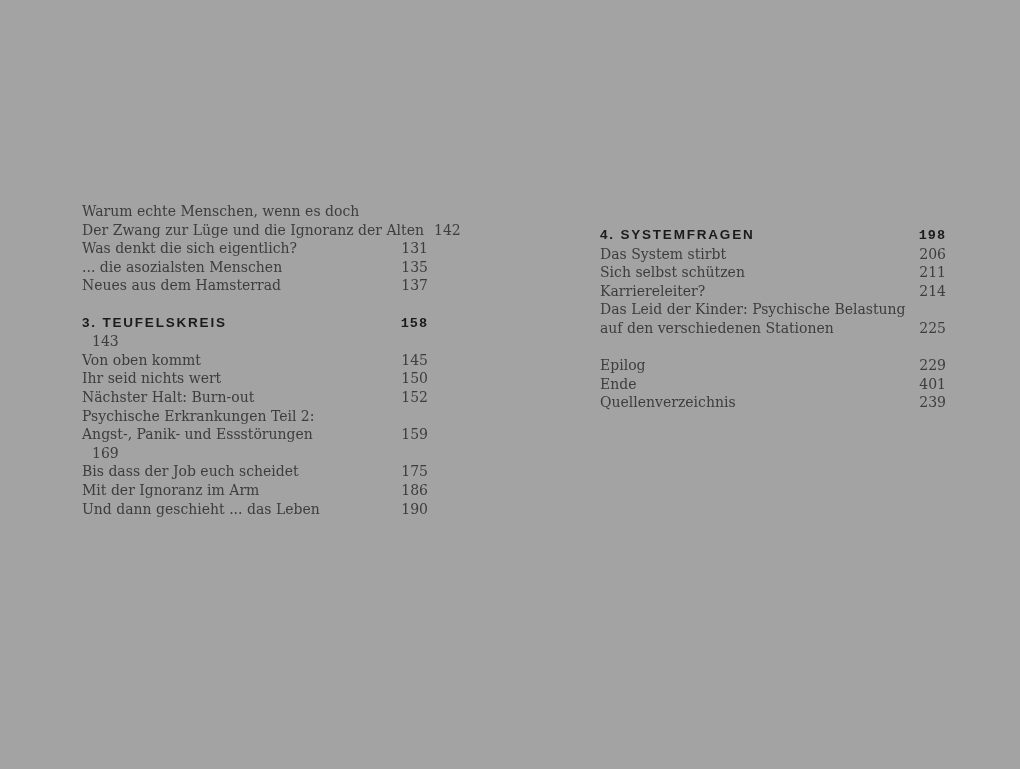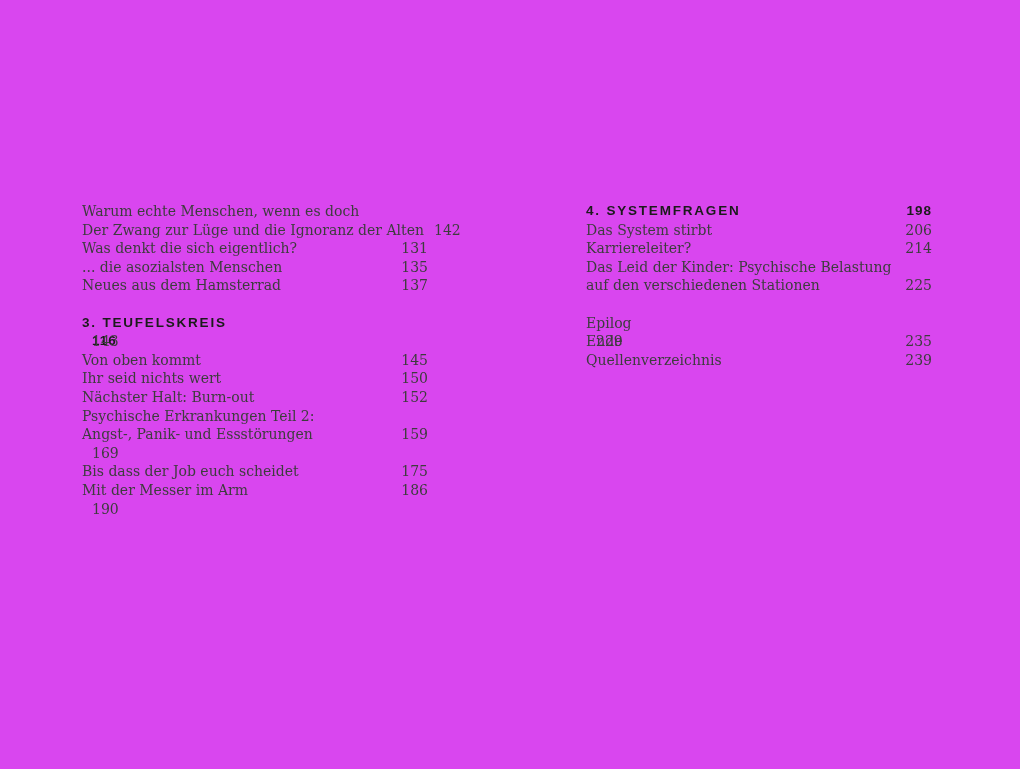--- a/index.html
+++ b/index.html
@@ -15,21 +15,21 @@
     font-family: "DejaVu Serif", serif;
     color: #3d3d3d;
     overflow: hidden;
   }
   .toc-col {
     position: absolute;
     top: 202px;
     width: 346px;
   }
   .col-left  { left: 82px; }
-  .col-right { left: 586px; }
+  .col-right { left: 600px; margin-top: 24px; }
   .toc-row {
     display: flex;
     justify-content: space-between;
     align-items: baseline;
     height: 18.6px;
     line-height: 18.6px;
     font-size: 14px;
   }
   .toc-title {
     white-space: nowrap;
@@ -40,30 +40,30 @@
   }
   .toc-row.heading {
     font-family: "Liberation Sans", "DejaVu Sans", sans-serif;
     font-weight: 700;
     font-size: 13.5px;
     letter-spacing: 1.8px;
     color: #1b1b1b;
   }
   .toc-row.heading .toc-page-num {
     letter-spacing: 1px;
+    font-family: Liberation Mono, monospace;
   }
   .toc-row.gap-before {
     margin-top: 18.6px;
-    flex-direction: column;
   }
 </style>
 </head>
 <body>
 
-<div class="page" style="background: #d946ef; color: rgb(61, 61, 61);">
+<div class="page" style="background: #a3a3a3; color: rgb(61, 61, 61);">
   <div class="toc-col col-left" id="col-left">
       <div class="toc-row">
         <span class="toc-title">Warum echte Menschen, wenn es doch</span>
         <span class="toc-page-num"></span>
       </div>
       <div class="toc-row">
         <span class="toc-title">Der Zwang zur Lüge und die Ignoranz der Alten</span>
         <span class="toc-page-num">142</span>
       </div>
       <div class="toc-row">
@@ -73,21 +73,21 @@
       <div class="toc-row">
         <span class="toc-title">... die asozialsten Menschen</span>
         <span class="toc-page-num">135</span>
       </div>
       <div class="toc-row">
         <span class="toc-title">Neues aus dem Hamsterrad</span>
         <span class="toc-page-num">137</span>
       </div>
       <div class="toc-row heading gap-before" style="color: rgb(27, 27, 27);">
         <span class="toc-title">3. TEUFELSKREIS</span>
-        <span class="toc-page-num">116</span>
+        <span class="toc-page-num">158</span>
       </div>
       <div class="toc-row">
         <span class="toc-page-num">143</span>
       </div>
       <div class="toc-row">
         <span class="toc-title">Von oben kommt</span>
         <span class="toc-page-num">145</span>
       </div>
       <div class="toc-row">
         <span class="toc-title">Ihr seid nichts wert</span>
@@ -106,54 +106,59 @@
         <span class="toc-page-num">159</span>
       </div>
       <div class="toc-row">
         <span class="toc-page-num">169</span>
       </div>
       <div class="toc-row">
         <span class="toc-title">Bis dass der Job euch scheidet</span>
         <span class="toc-page-num">175</span>
       </div>
       <div class="toc-row">
-        <span class="toc-title">Mit der Messer im Arm</span>
+        <span class="toc-title">Mit der Ignoranz im Arm</span>
         <span class="toc-page-num">186</span>
       </div>
       <div class="toc-row">
+        <span class="toc-title">Und dann geschieht ... das Leben</span>
         <span class="toc-page-num">190</span>
       </div>
     </div>
   <div class="toc-col col-right" id="col-right">
       <div class="toc-row heading" style="color: rgb(27, 27, 27);">
         <span class="toc-title">4. SYSTEMFRAGEN</span>
         <span class="toc-page-num">198</span>
       </div>
       <div class="toc-row">
         <span class="toc-title">Das System stirbt</span>
         <span class="toc-page-num">206</span>
+      </div>
+      <div class="toc-row">
+        <span class="toc-title">Sich selbst schützen</span>
+        <span class="toc-page-num">211</span>
       </div>
       <div class="toc-row">
         <span class="toc-title">Karriereleiter?</span>
         <span class="toc-page-num">214</span>
       </div>
       <div class="toc-row">
         <span class="toc-title">Das Leid der Kinder: Psychische Belastung</span>
         <span class="toc-page-num"></span>
       </div>
       <div class="toc-row">
         <span class="toc-title">auf den verschiedenen Stationen</span>
         <span class="toc-page-num">225</span>
       </div>
       <div class="toc-row gap-before">
         <span class="toc-title">Epilog</span>
         <span class="toc-page-num">229</span>
       </div>
       <div class="toc-row">
         <span class="toc-title">Ende</span>
-        <span class="toc-page-num">235</span>
+        <span class="toc-page-num">401</span>
       </div>
       <div class="toc-row">
         <span class="toc-title">Quellenverzeichnis</span>
         <span class="toc-page-num">239</span>
       </div>
     </div>
 </div>
 
 </body></html>

